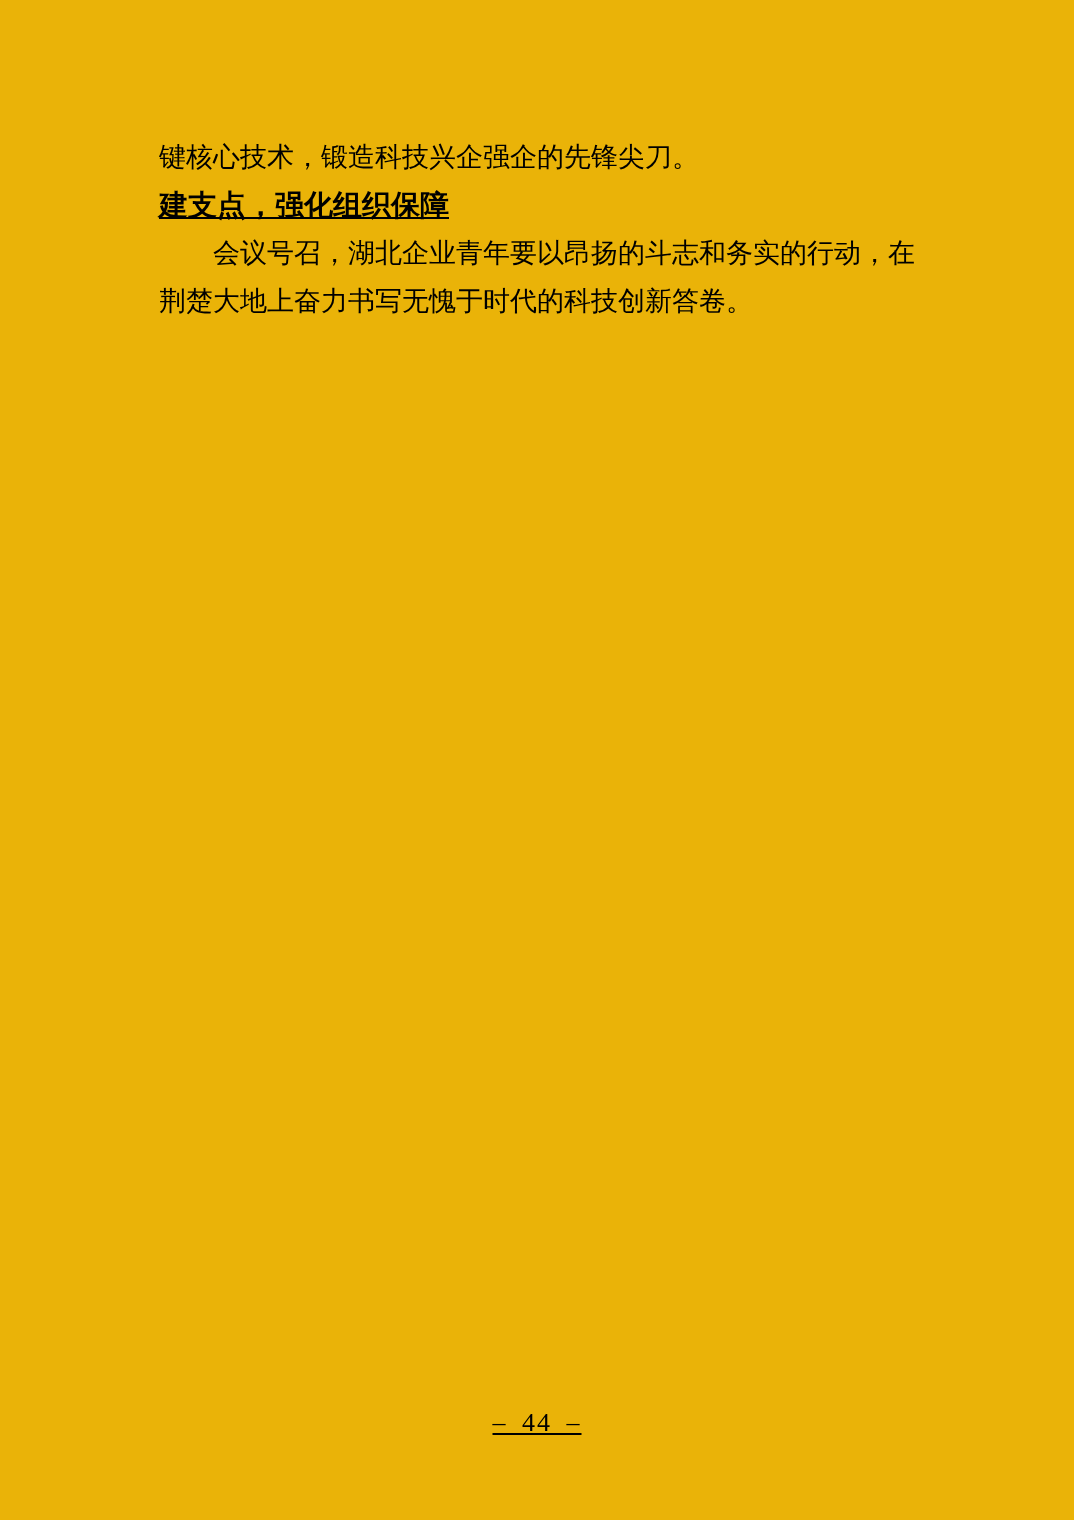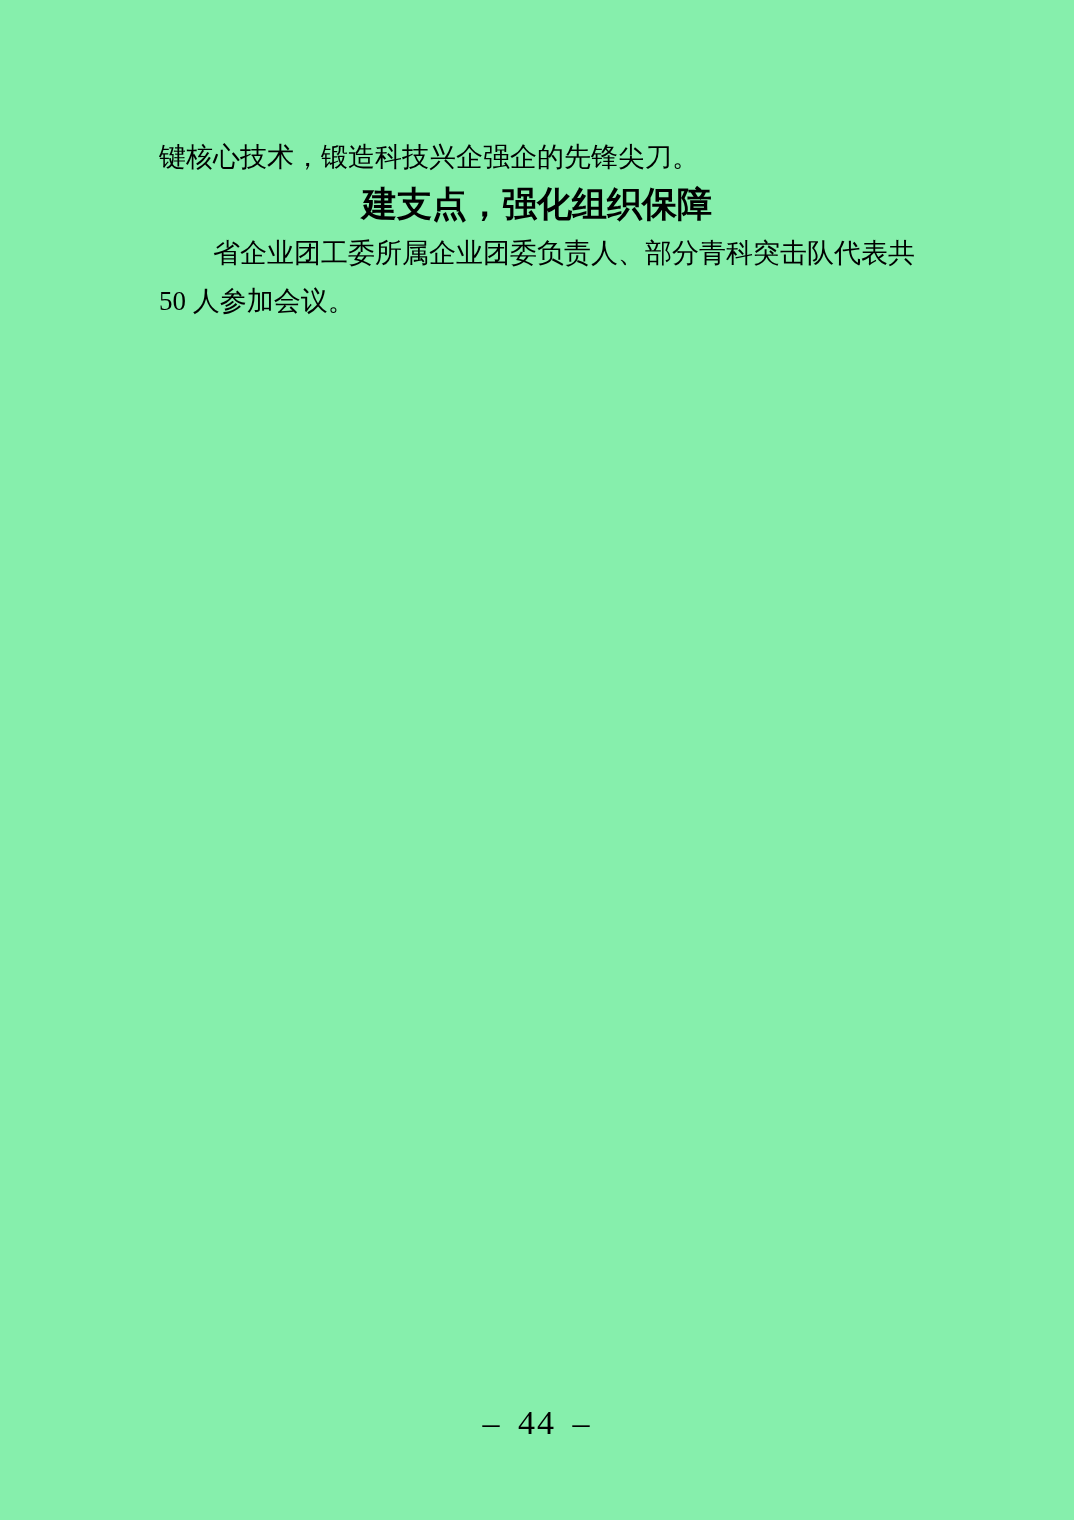--- a/index.html
+++ b/index.html
@@ -4,21 +4,21 @@
 <style>
   html, body {
     margin: 0;
     padding: 0;
     background: #ffffff;
   }
   .page {
     position: relative;
     width: 1074px;
     height: 1520px;
-    background: #86efac;
+    background: #eab308;
     color: #000000;
     font-family: "Liberation Serif", serif;
     overflow: hidden;
   }
   .content {
     position: absolute;
     left: 159px;
     top: 133px;
     width: 756px;
     font-size: 27px;
@@ -28,42 +28,43 @@
   }
   .para {
     margin: 0;
     text-indent: 2em;
   }
   .para.no-indent {
     text-indent: 0;
   }
   .heading {
     margin: 0;
-    font-size: 35px;
+    font-size: 29px;
     line-height: 48px;
     font-weight: bold;
-    text-align: center;
     text-indent: 0;
+    text-decoration: underline;
   }
   .footer {
     position: absolute;
     top: 1408px;
     left: 0;
     width: 100%;
     text-align: center;
-    font-size: 34px;
+    font-size: 26px;
     line-height: 30px;
     letter-spacing: 2px;
     word-spacing: 6px;
     color: #000000;
+    text-decoration: underline;
   }
 </style>
 </head>
 <body>
 
 <div class="page">
   <div class="content">
     <p class="para no-indent">键核心技术，锻造科技兴企强企的先锋尖刀。</p>
     <h3 class="heading">建支点，强化组织保障</h3>
-    <p class="para">省企业团工委所属企业团委负责人、部分青科突击队代表共 50 人参加会议。</p>
+    <p class="para">会议号召，湖北企业青年要以昂扬的斗志和务实的行动，在荆楚大地上奋力书写无愧于时代的科技创新答卷。</p>
   </div>
   <div class="footer">– 44 –</div>
 </div>
 
 </body></html>

